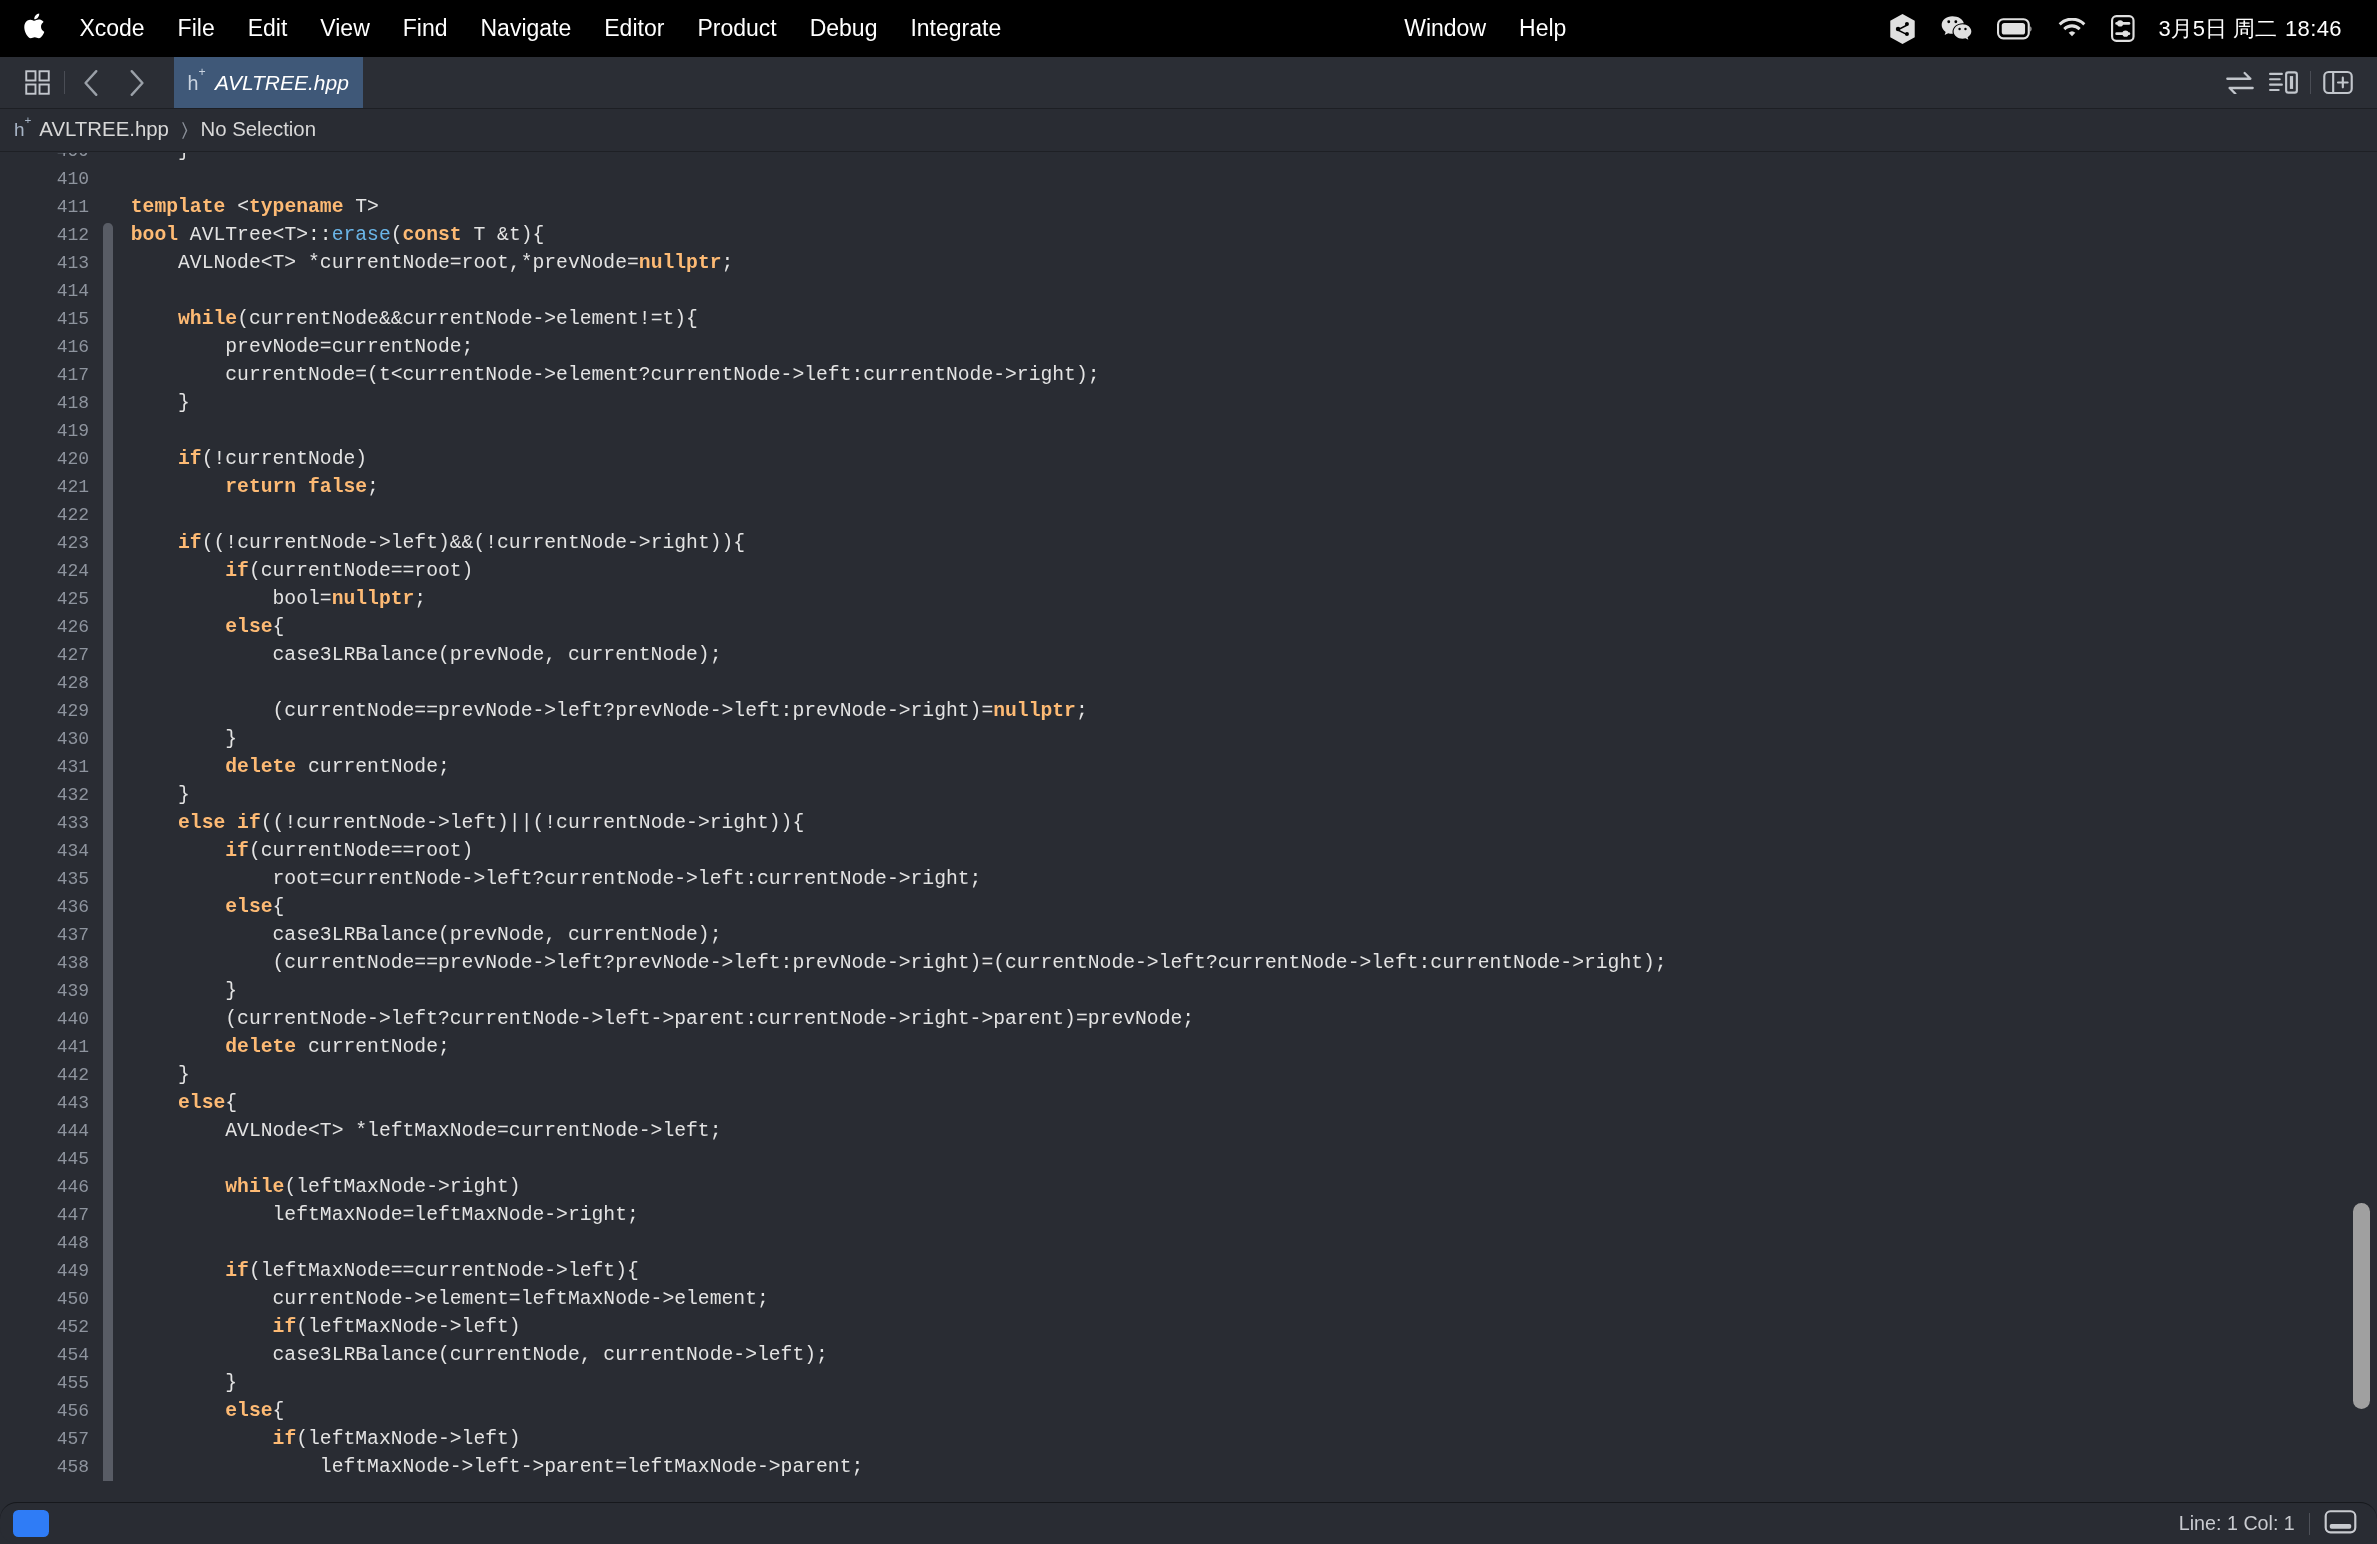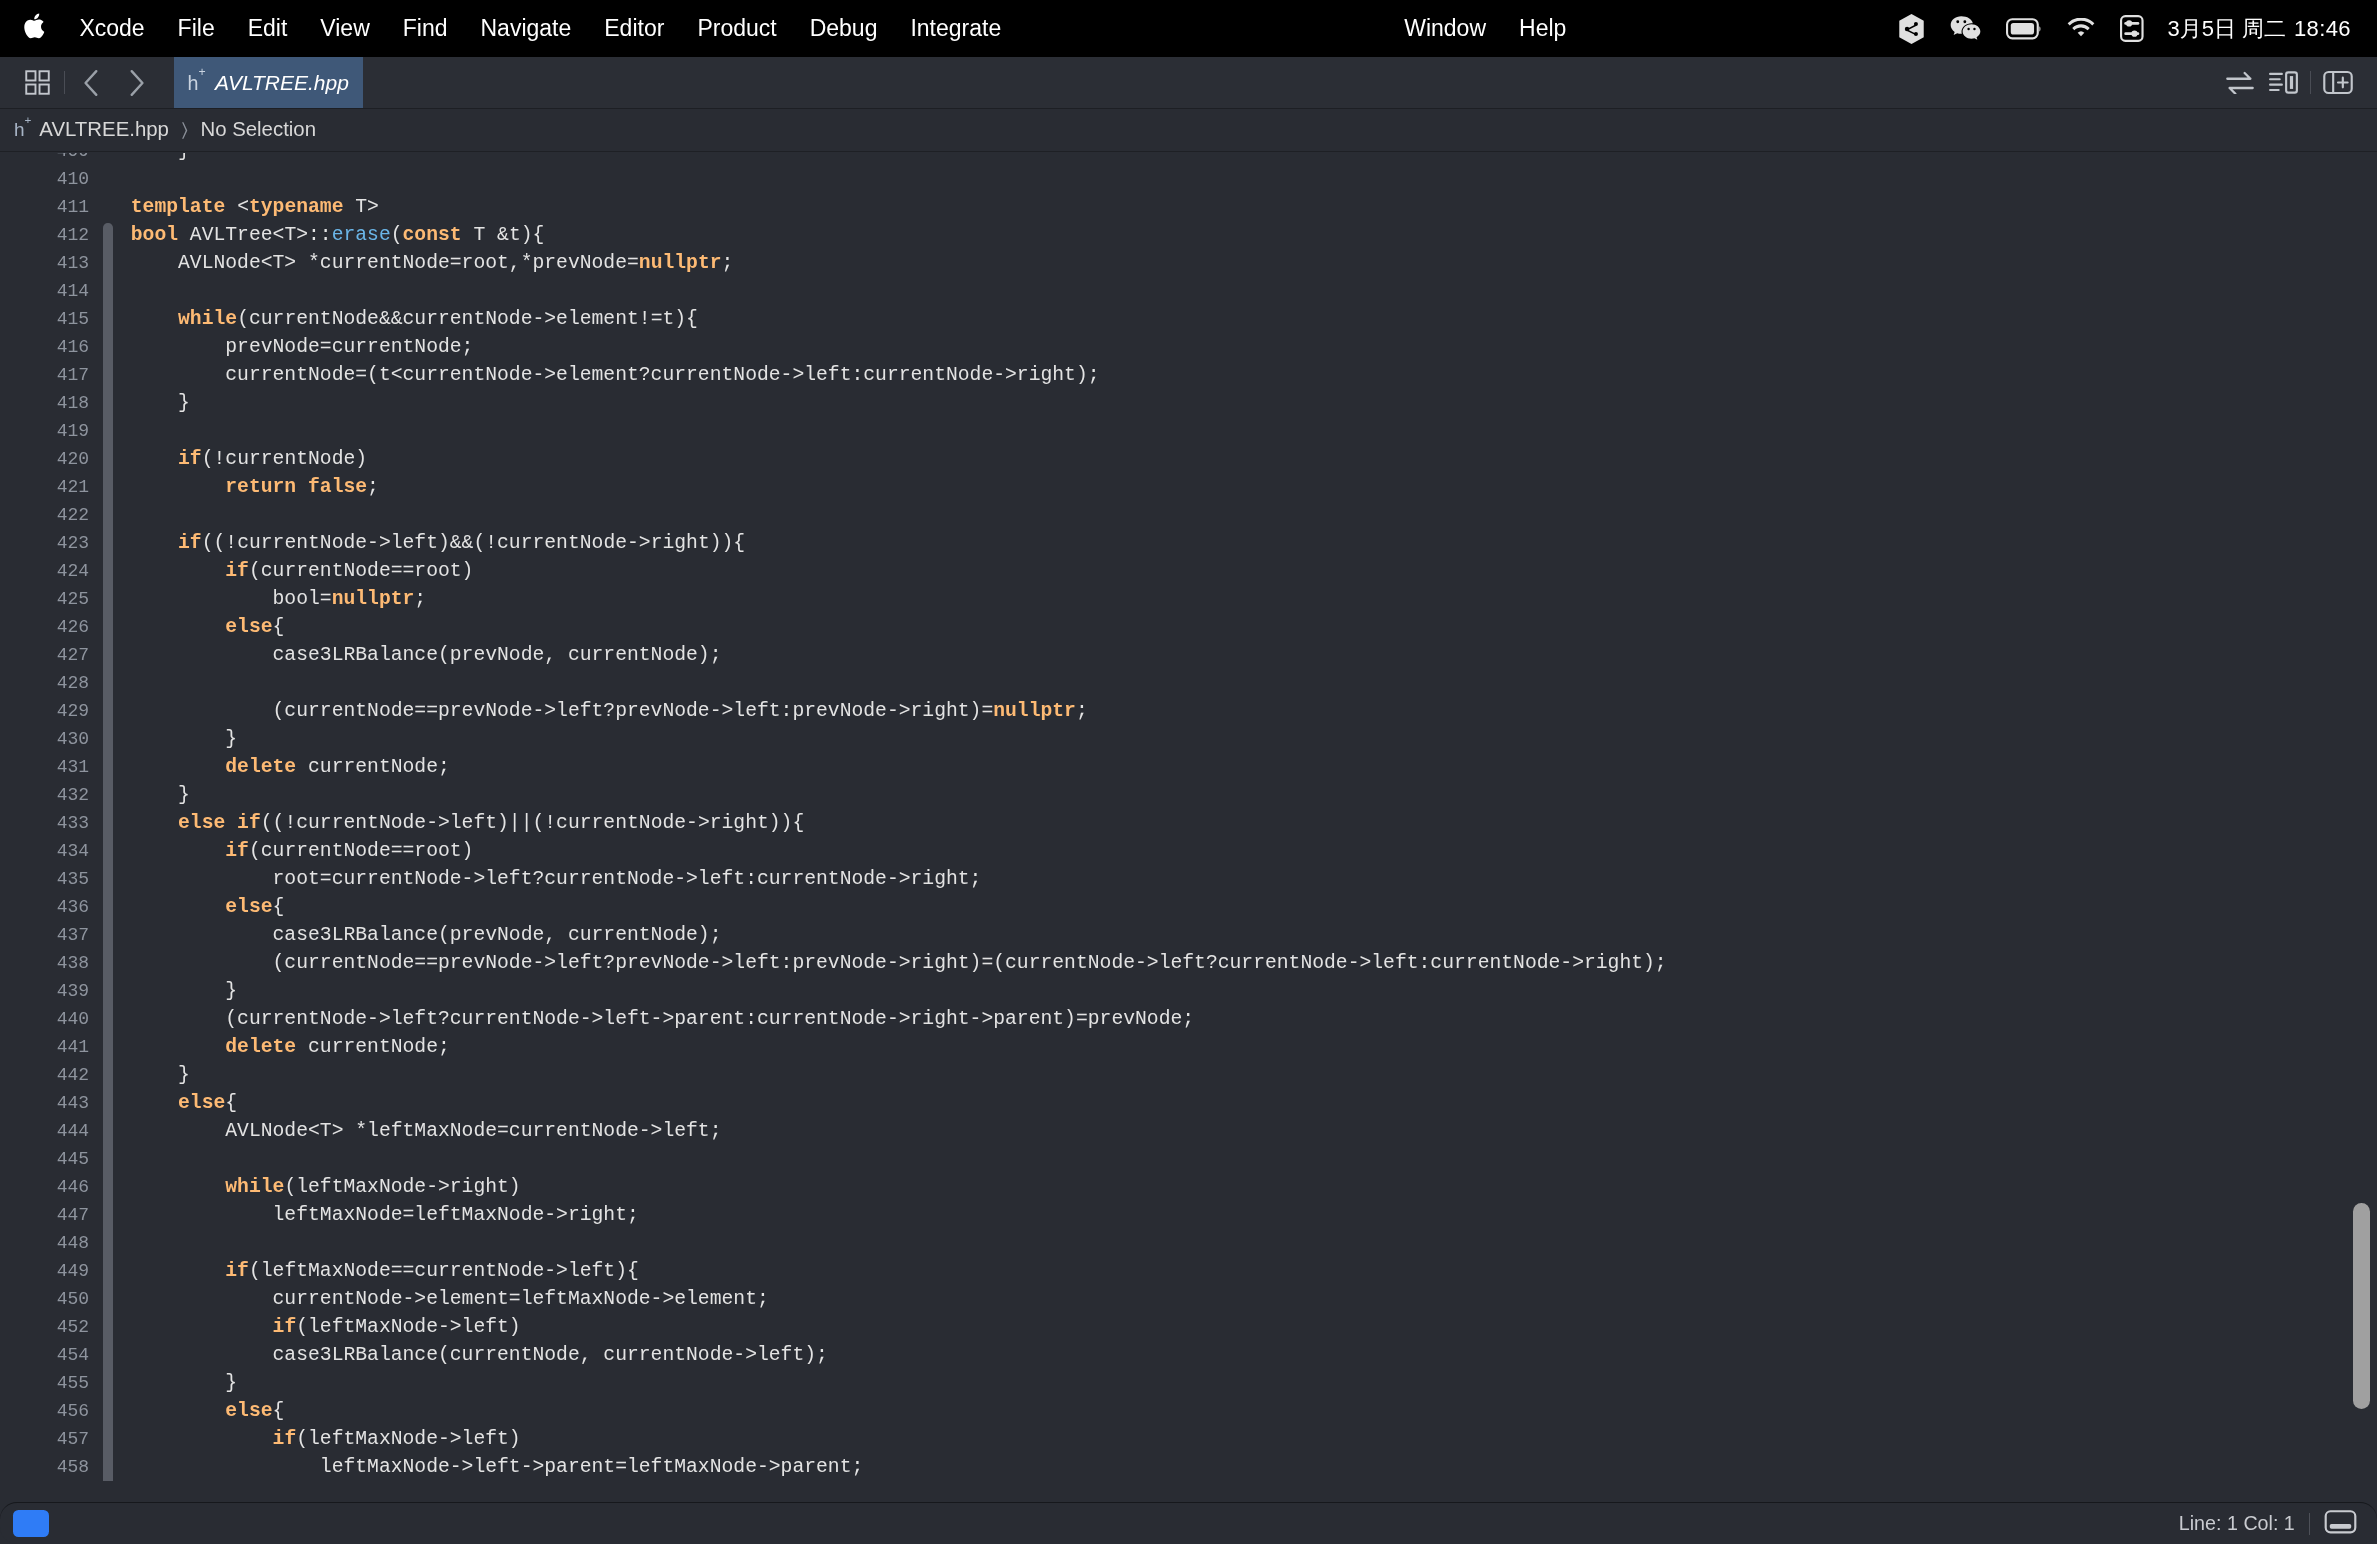--- a/index.html
+++ b/index.html
@@ -21,21 +21,21 @@
   }
   .mb-left{ display:flex; align-items:center; height:100%; padding-left:22px; }
   .mb-item{
     font-size:23px; line-height:1; color:#ffffff;
     padding:0 16.5px; height:100%;
     display:flex; align-items:center; white-space:nowrap;
   }
   .mb-item.app{ font-weight:normal; }
   .apple-logo{ display:flex; align-items:center; padding:0 17.3px 3.1px 0; }
   .mb-spacer{ flex:0 0 auto; }
-  .mb-right{ display:flex; align-items:center; height:100%; margin-left:auto; padding-right:26px; }
+  .mb-right{ display:flex; align-items:center; height:100%; margin-left:auto; padding-right:35px; }
   .tray-icon{ display:flex; align-items:center; justify-content:center; padding:0 12.6px; }
   .mb-clock{ font-size:22px; color:#fff; padding-left:7.9px; white-space:nowrap; letter-spacing:0.4px;}
   .mb-date{ font-size:22px; color:#fff; padding-left:11px; white-space:nowrap;}
 
   
   #tabbar{
     position:absolute; top:57px; left:0; width:2377px; height:52px;
     background:#2b2e35;
     border-bottom:0.8px solid #1d1f24;
     display:flex; align-items:stretch;

